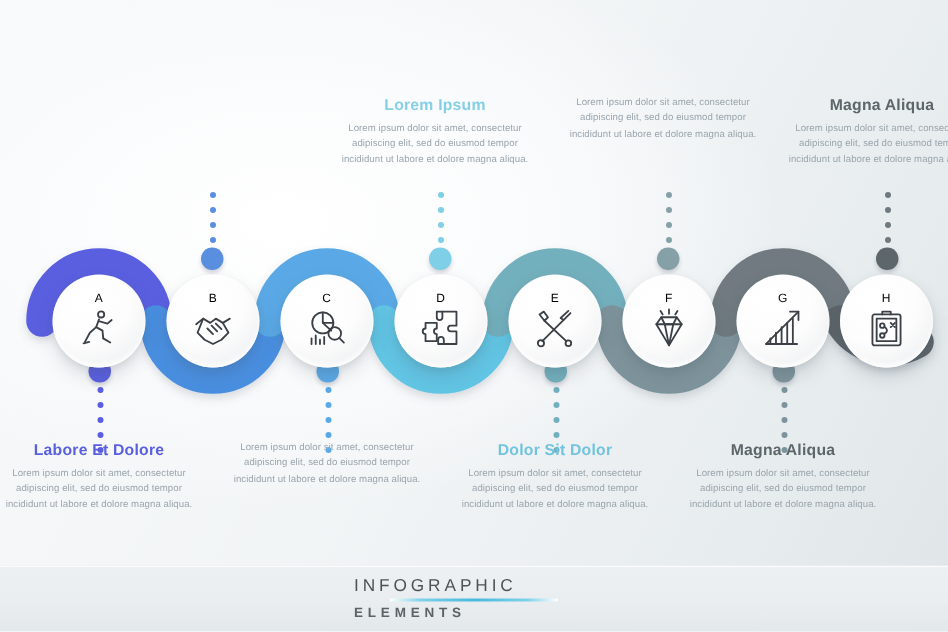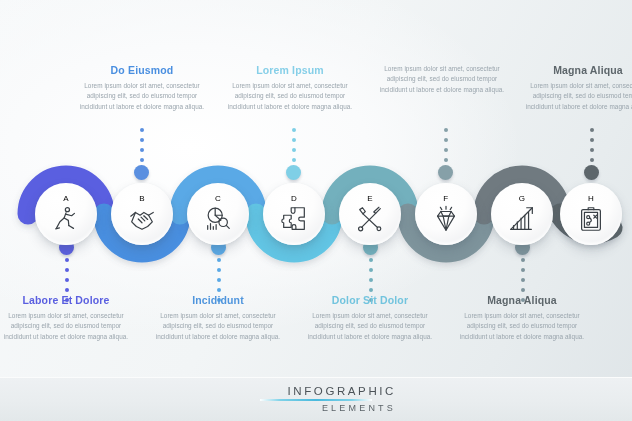--- a/index.html
+++ b/index.html
@@ -79,40 +79,40 @@
     position: absolute;
     left: 0; right: 0; bottom: 0;
     height: 44px;
     background: linear-gradient(180deg, #eef1f3 0%, #e9edef 55%, #e3e8ea 100%);
     box-shadow: inset 0 1px 0 rgba(255,255,255,0.75);
   }
   .logo {
     position: absolute;
     left: 50%; top: 50%;
     transform: translate(-50%,-50%);
-    text-align: right;
+    text-align: left;
     width: 160px;
   }
   .logo .t1 {
     font-size: 11.5px;
     letter-spacing: 2.6px;
     color: #4c5358;
     font-weight: 400;
   }
   .logo .rule {
     height: 2px;
     margin: 2px auto 2px;
     width: 112px;
     background: linear-gradient(90deg, #ffffff 0%, #7fd2e8 18%, #49b9dd 50%, #7fd2e8 82%, #ffffff 100%);
   }
   .logo .t2 {
     font-size: 9px;
     letter-spacing: 3.2px;
     color: #5b6368;
-    font-weight: 400;
+    font-weight: 700;
   }
 </style>
 </head>
 <body>
 
 <div class="stage">
 
   <svg class="wave" viewBox="0 0 632 421">
     <defs>
       <filter id="softshadow" x="-25%" y="-25%" width="150%" height="150%">
@@ -297,42 +297,37 @@
       <i style="background:#7e949c"></i>
   </div>
   <div class="dots" style="left:589px; top:128px;">
     <i style="background:#6f7a80"></i>
       <i style="background:#6f7a80"></i>
       <i style="background:#6f7a80"></i>
       <i style="background:#6f7a80"></i>
       <i style="background:#6f7a80"></i>
   </div>
 
-  <div class="block" style="left:67px;  top:64px;">
-    <h3 style="color:#4a8fe0">Do Eiusmod</h3>
-    <p>Lorem ipsum dolor sit amet, consectetur adipiscing elit, sed do eiusmod tempor incididunt ut labore et dolore magna aliqua.</p>
-  </div>
   <div class="block" style="left:215px; top:64px;">
     <h3 style="color:#86cfe8">Lorem Ipsum</h3>
     <p>Lorem ipsum dolor sit amet, consectetur adipiscing elit, sed do eiusmod tempor incididunt ut labore et dolore magna aliqua.</p>
   </div>
   <div class="block" style="left:367px; top:64px;">
     <p>Lorem ipsum dolor sit amet, consectetur adipiscing elit, sed do eiusmod tempor incididunt ut labore et dolore magna aliqua.</p>
   </div>
   <div class="block" style="left:513px; top:64px;">
     <h3 style="color:#5d666b">Magna Aliqua</h3>
     <p>Lorem ipsum dolor sit amet, consectetur adipiscing elit, sed do eiusmod tempor incididunt ut labore et dolore magna aliqua.</p>
   </div>
 
   <div class="block" style="left:-9px;  top:294px;">
     <h3 style="color:#5a5fe0">Labore Et Dolore</h3>
     <p>Lorem ipsum dolor sit amet, consectetur adipiscing elit, sed do eiusmod tempor incididunt ut labore et dolore magna aliqua.</p>
   </div>
   <div class="block" style="left:143px; top:294px;">
-    <h3 style="color:#4f95dd">Incididunt</h3>
     <p>Lorem ipsum dolor sit amet, consectetur adipiscing elit, sed do eiusmod tempor incididunt ut labore et dolore magna aliqua.</p>
   </div>
   <div class="block" style="left:295px; top:294px;">
     <h3 style="color:#72c4de">Dolor Sit Dolor</h3>
     <p>Lorem ipsum dolor sit amet, consectetur adipiscing elit, sed do eiusmod tempor incididunt ut labore et dolore magna aliqua.</p>
   </div>
   <div class="block" style="left:447px; top:294px;">
     <h3 style="color:#5d666b">Magna Aliqua</h3>
     <p>Lorem ipsum dolor sit amet, consectetur adipiscing elit, sed do eiusmod tempor incididunt ut labore et dolore magna aliqua.</p>
   </div>

